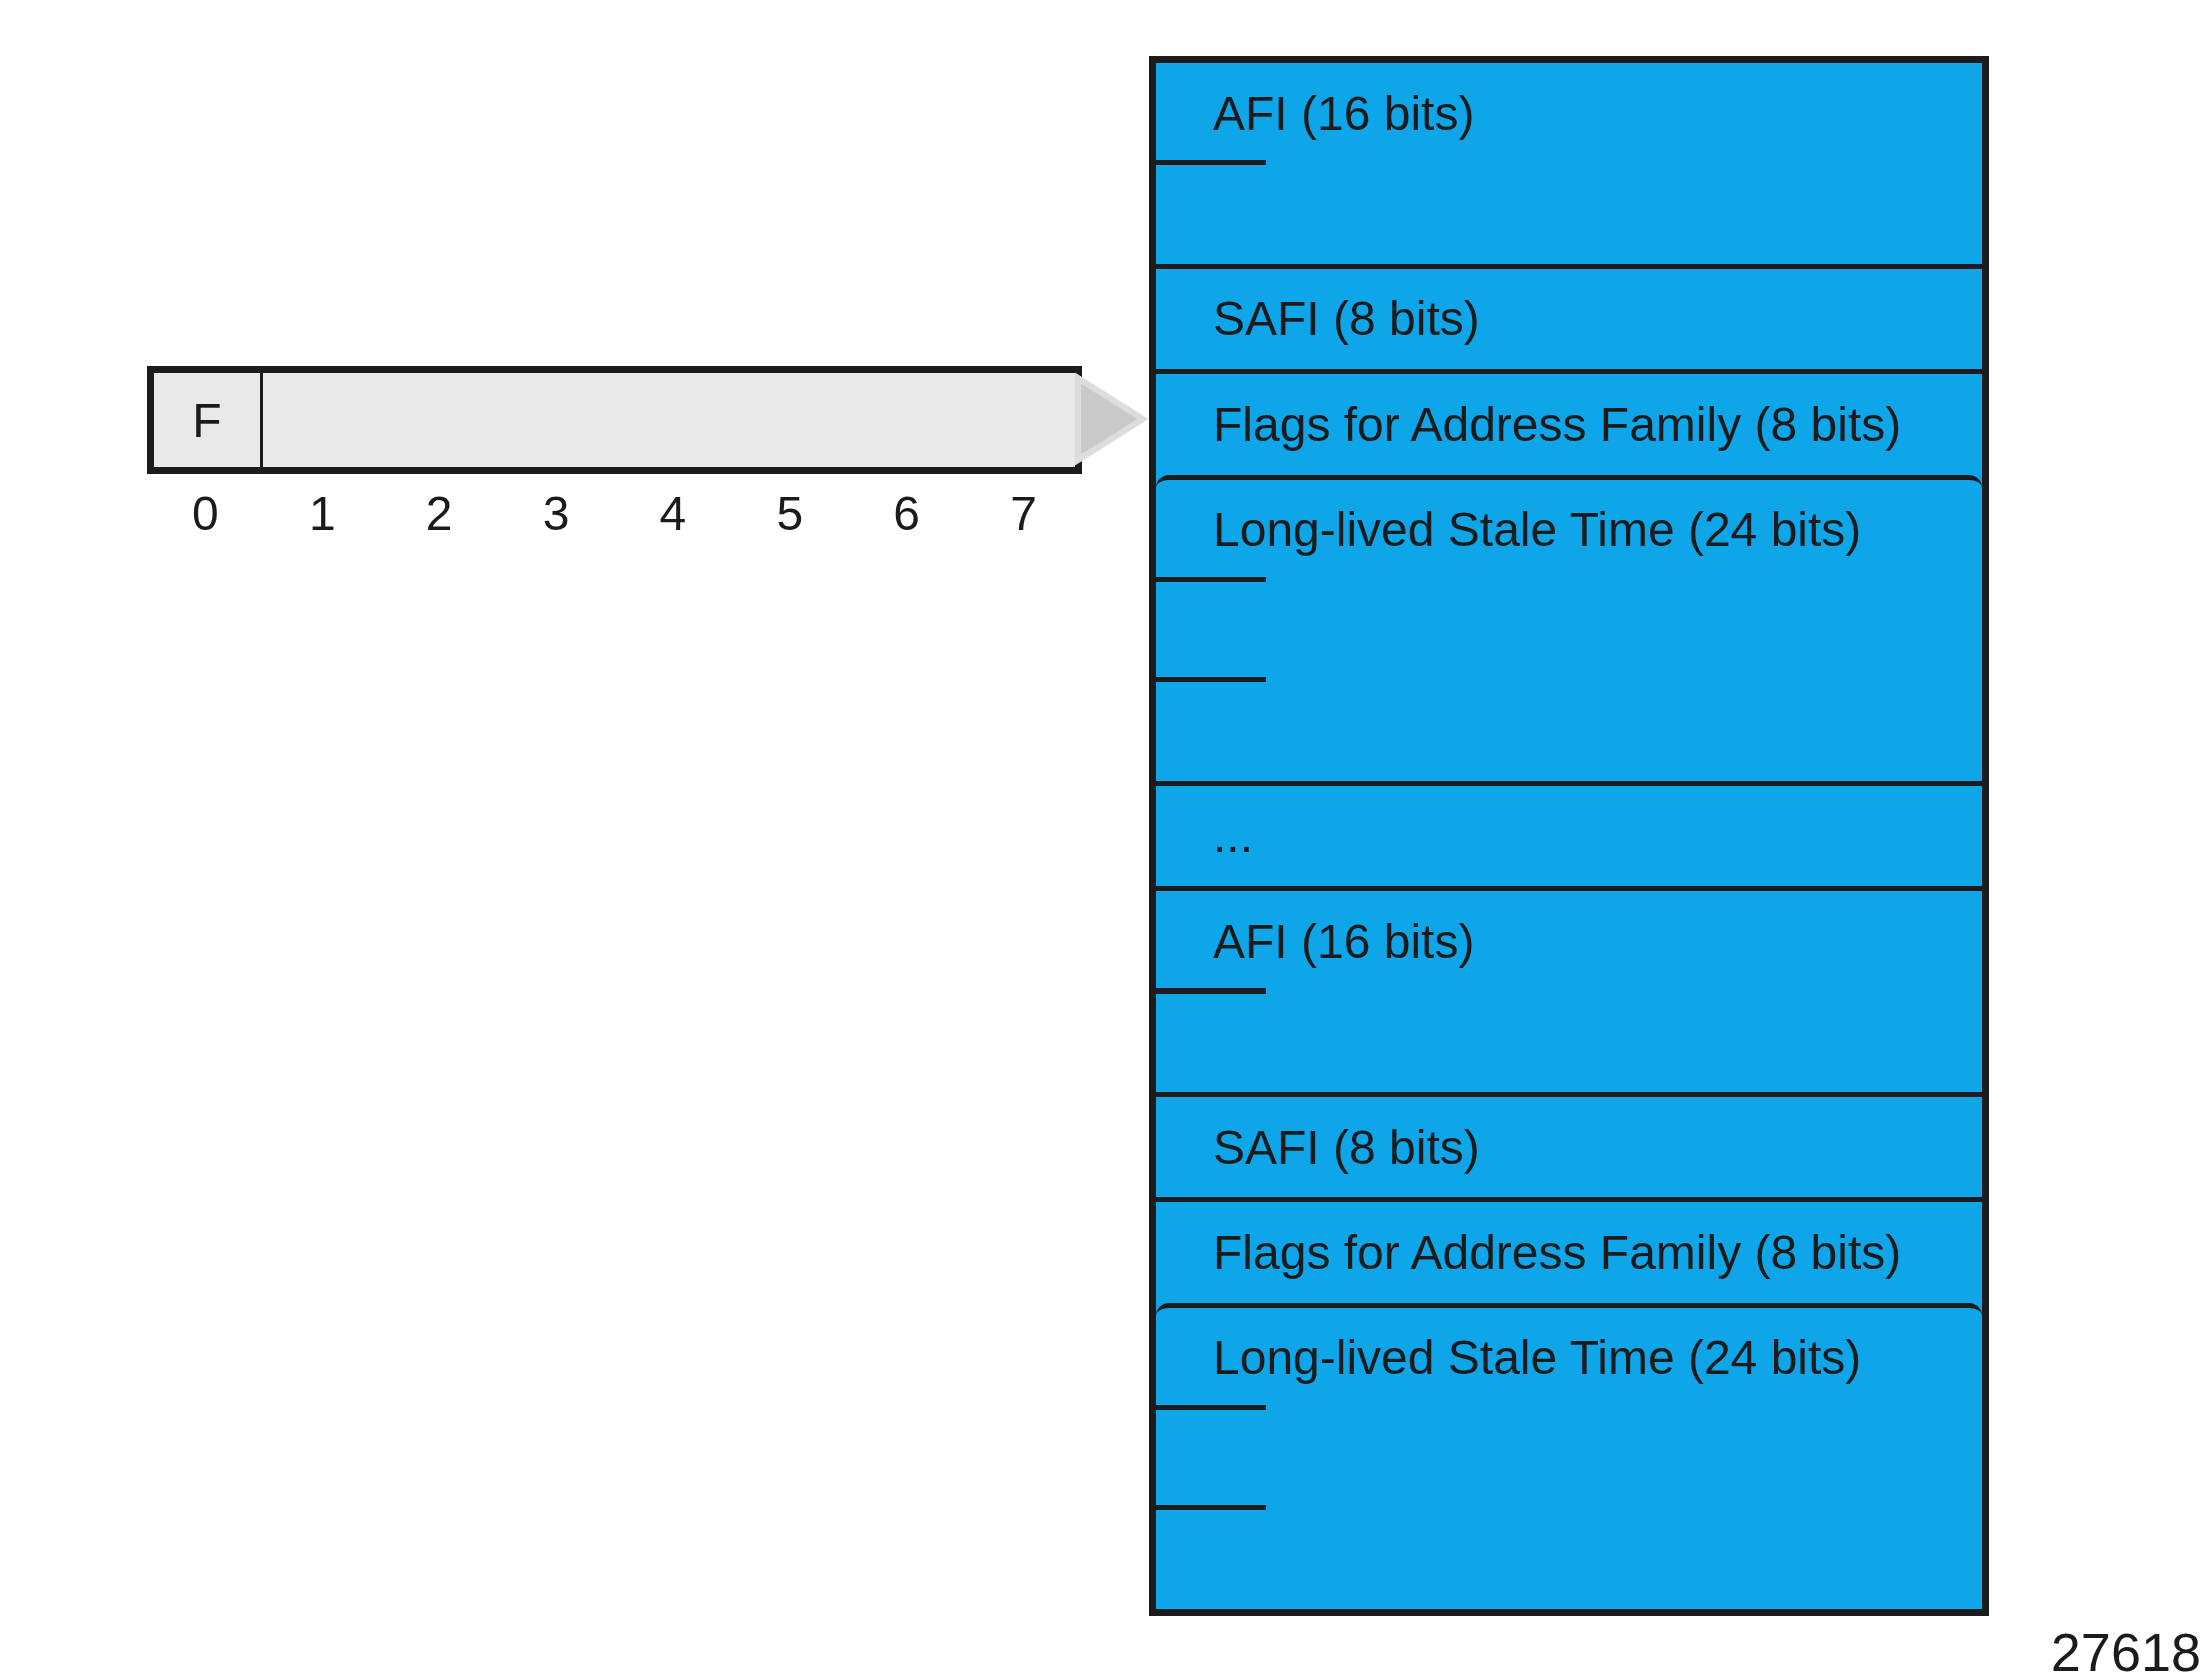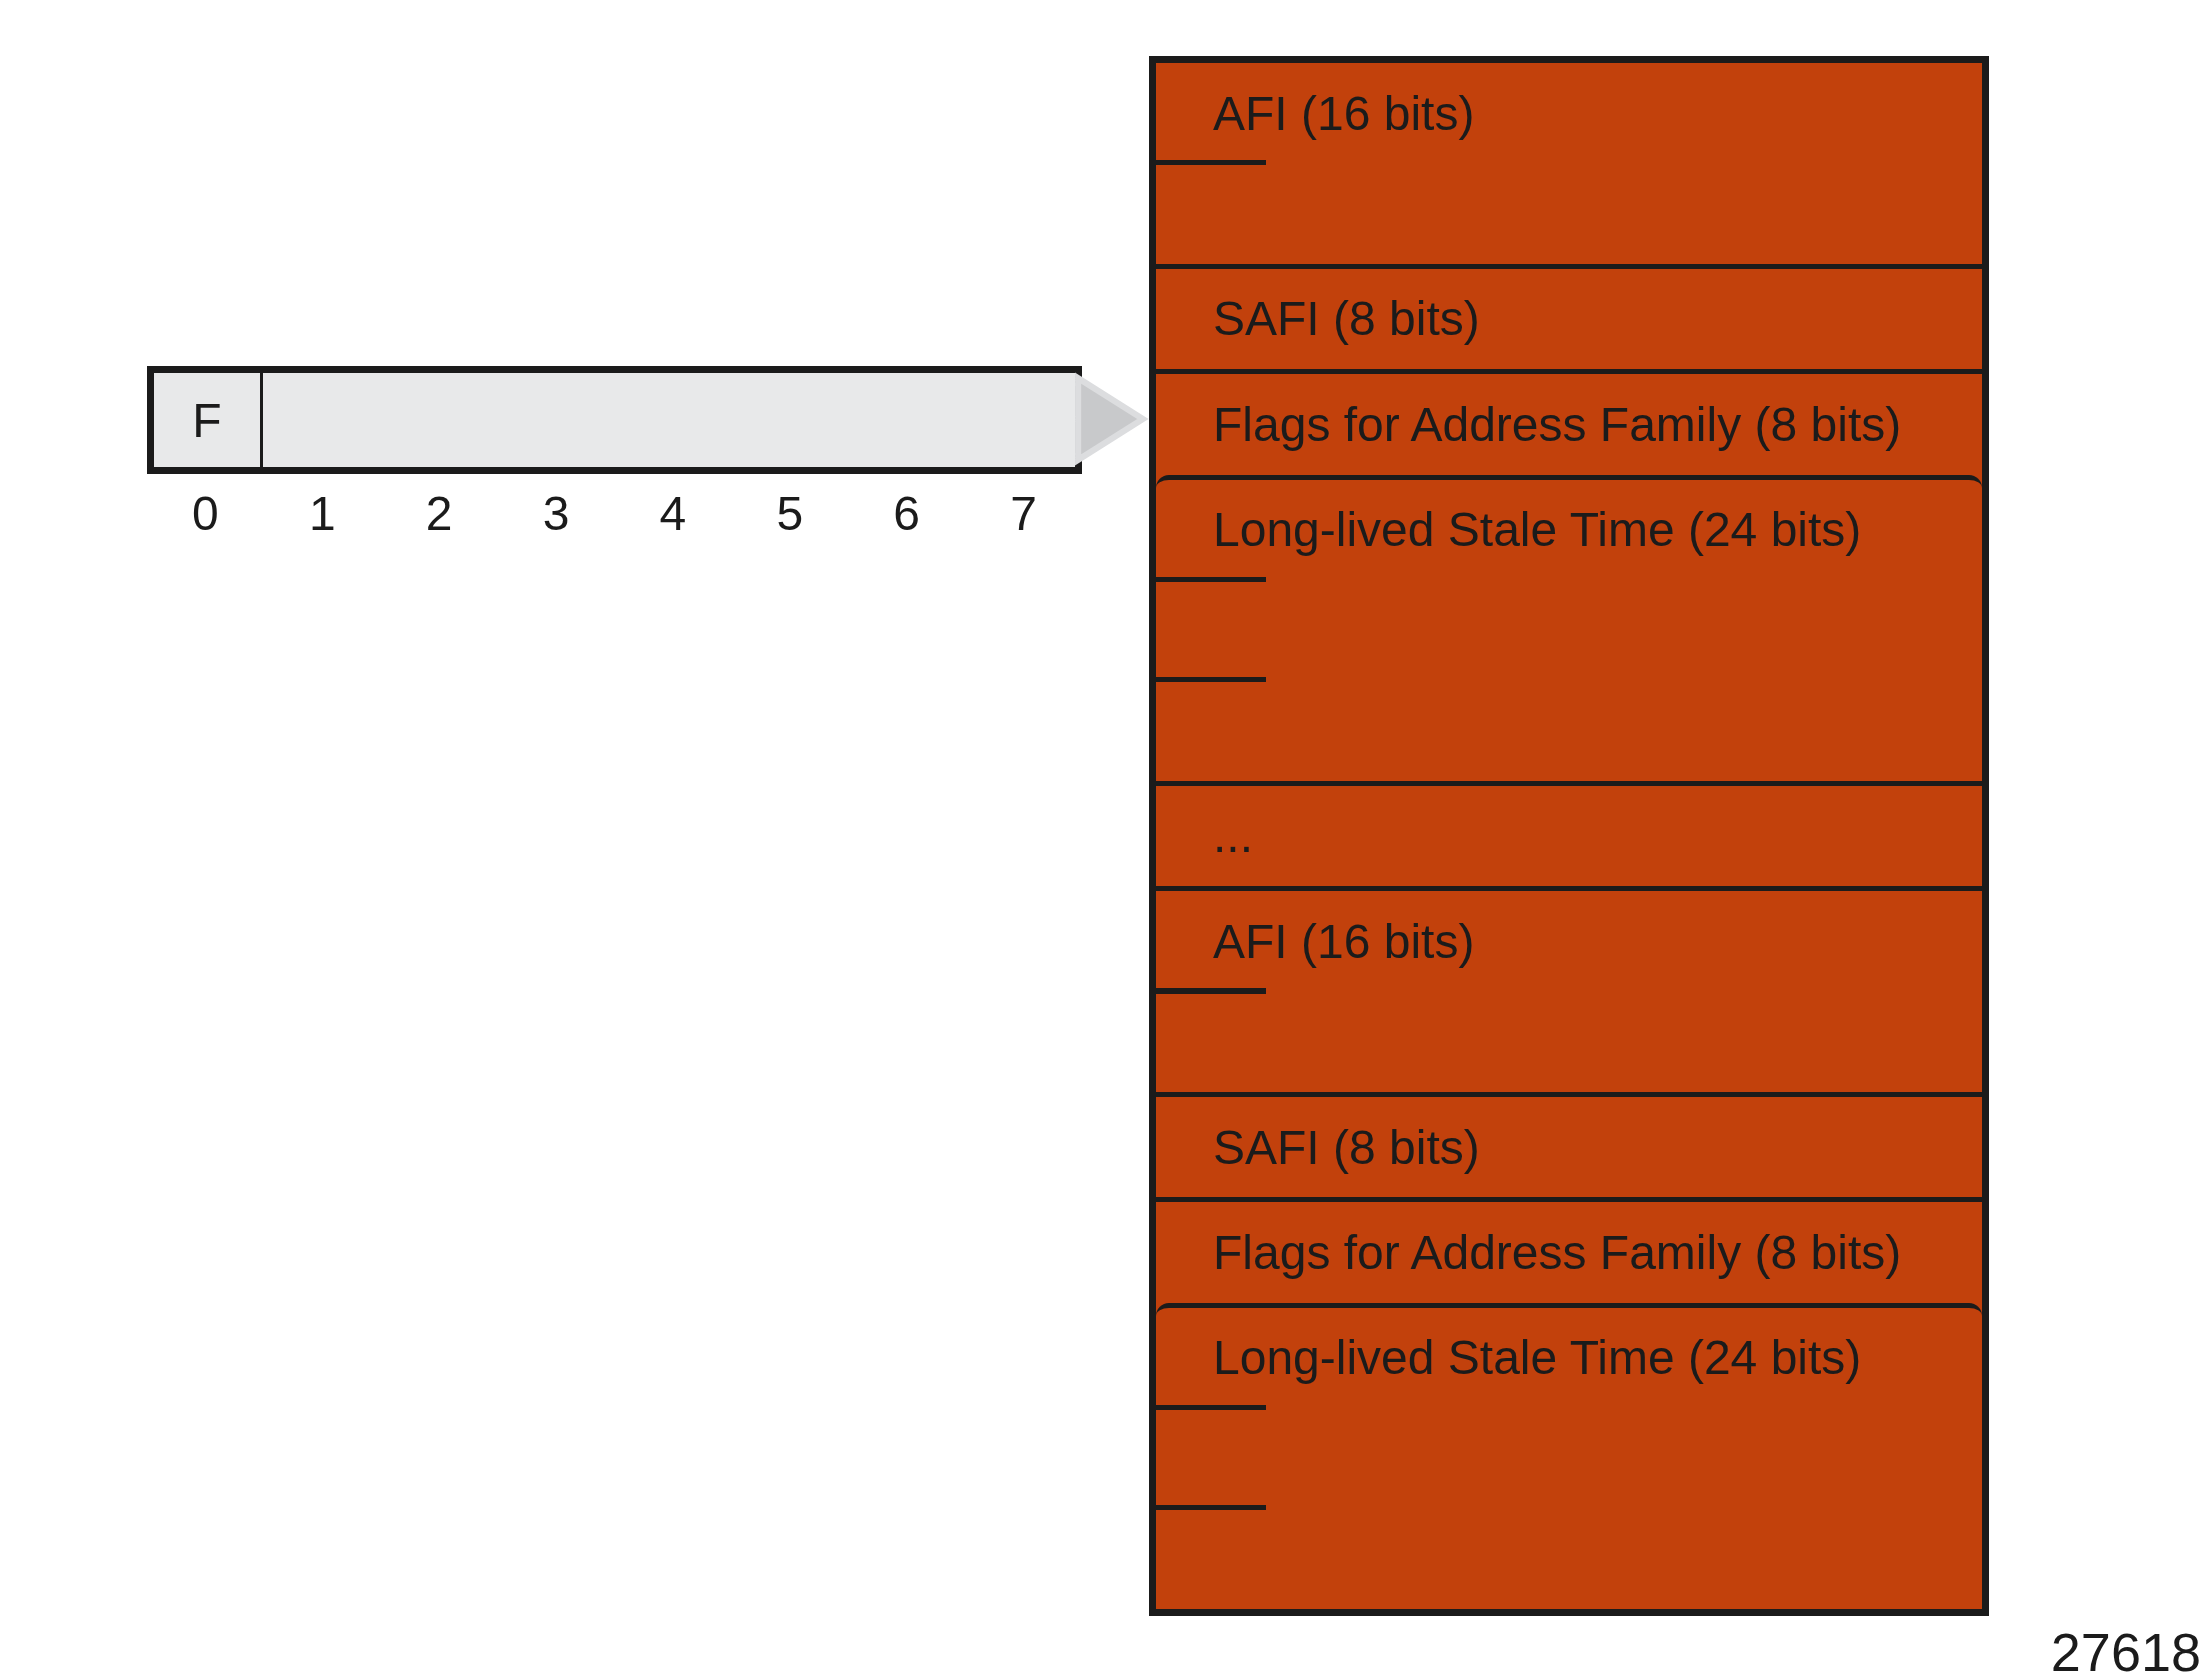--- a/index.html
+++ b/index.html
@@ -89,21 +89,21 @@
   }
 
   
   .fields-table {
     position: absolute;
     left: 1149px;
     top: 56px;
     width: 840px;
     height: 1560px;
     box-sizing: border-box;
-    background: #c2410c;
+    background: #0ea5e9;
     border: 7px solid #1b1b1b;
     display: flex;
     flex-direction: column;
   }
   .frow {
     position: relative;
     flex-basis: 0;
   }
   .frow + .frow {
     border-top: 5.4px solid #1b1b1b;

